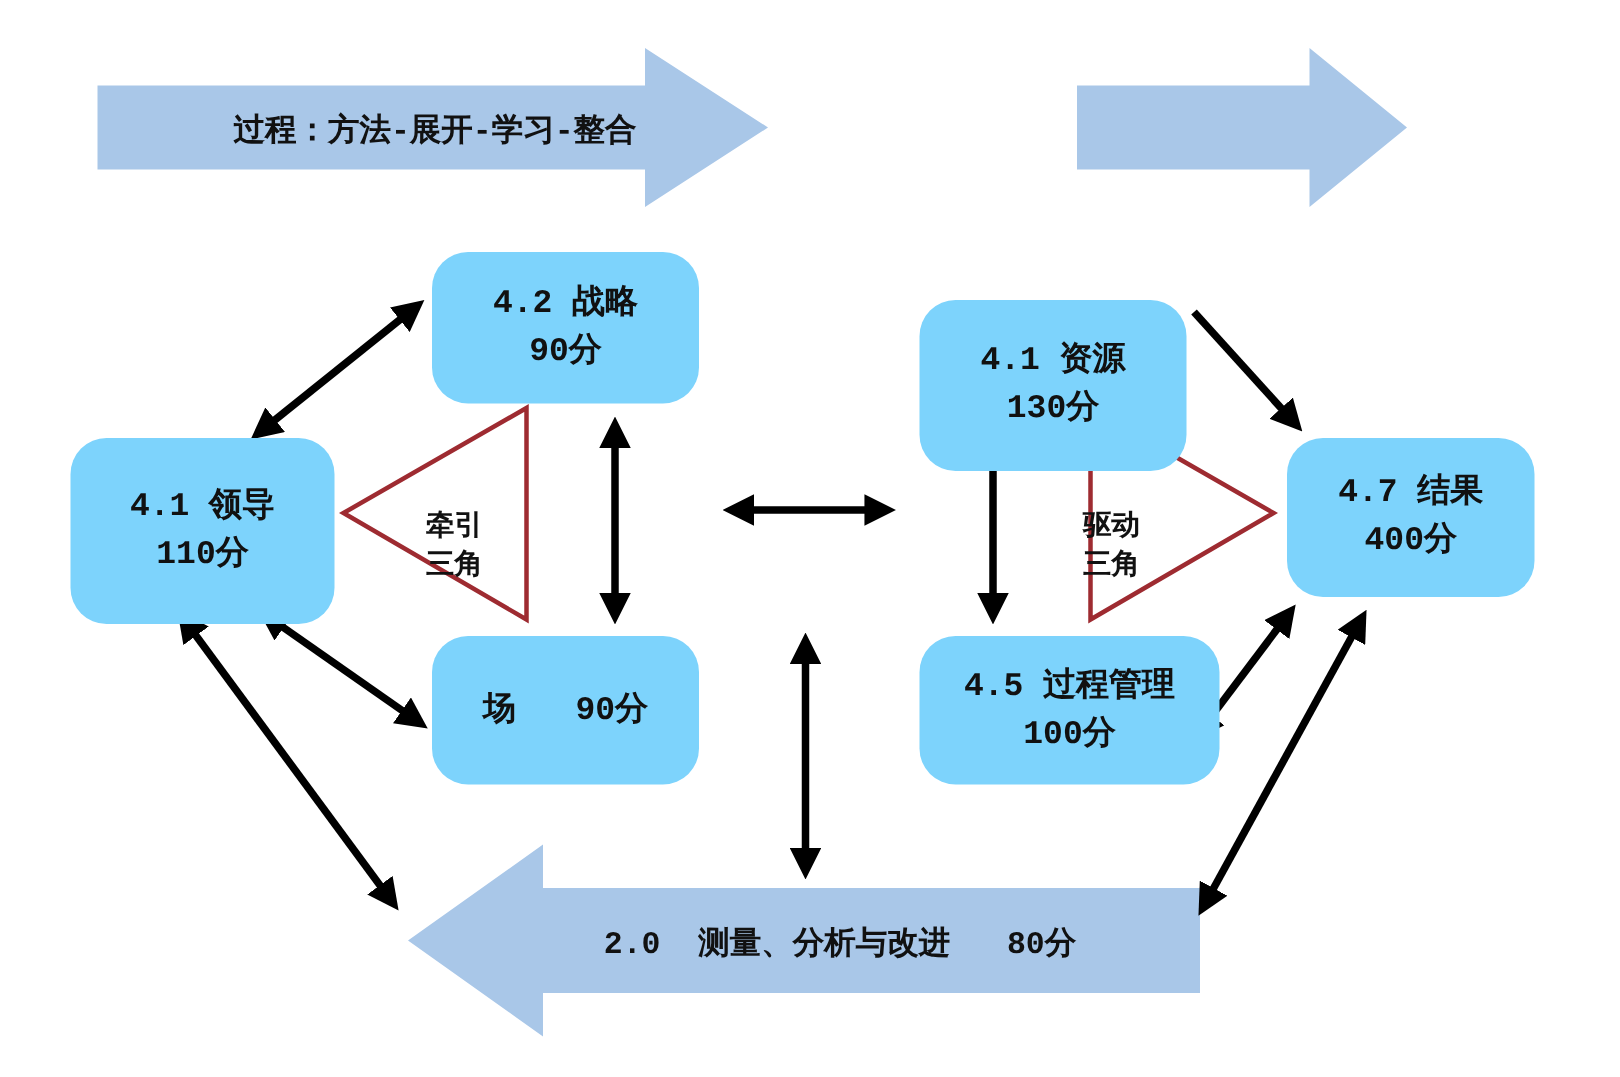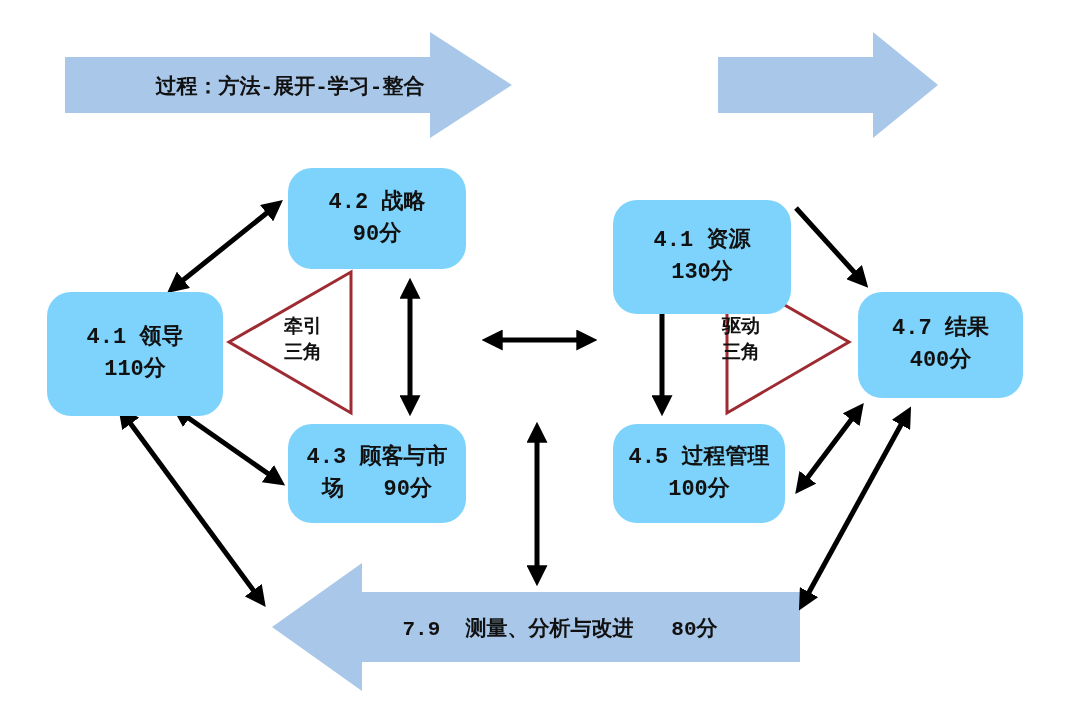--- a/index.html
+++ b/index.html
@@ -37,20 +37,21 @@
     font-size: 21px;
     text-align: center;
     white-space: pre;
   }
   .tri-label {
     position: absolute;
     font-weight: bold;
     font-size: 19px;
     line-height: 1.35;
     text-align: center;
+    margin-top: 24px;
   }
 </style>
 </head>
 <body>
 
 <div class="canvas">
 
   <svg class="layer" width="1080" height="718" viewBox="0 0 1080 718">
     <defs>
       <marker id="ah" viewBox="0 0 10 10" refX="7" refY="5" markerWidth="4.2" markerHeight="4.2" orient="auto-start-reverse">
@@ -71,21 +72,21 @@
     <line class="connector" x1="799" y1="489" x2="860" y2="408" marker-start="url(#ah)" marker-end="url(#ah)"></line>
     <line class="connector" x1="908" y1="412" x2="802" y2="605" marker-start="url(#ah)" marker-end="url(#ah)"></line>
     <line class="connector" x1="122" y1="412" x2="262" y2="602" marker-start="url(#ah)" marker-end="url(#ah)"></line>
     <line class="connector" x1="537" y1="428" x2="537" y2="580" marker-start="url(#ah)" marker-end="url(#ah)"></line>
 
     <polygon class="triangle" points="229,342 351,272 351,413"></polygon>
     <polygon class="triangle" points="849,342 727,272 727,413"></polygon>
   </svg>
 
   <div class="arrow-label" style="left:100px; top:72px; width:380px;">过程：方法-展开-学习-整合</div>
-  <div class="arrow-label" style="left:340px; top:614px; width:440px;">7.9  测量、分析与改进   80分</div>
+  <div class="arrow-label" style="left:340px; top:614px; width:440px;">2.0  测量、分析与改进   80分</div>
 
   <div class="box" style="left:288px; top:168px; width:178px; height:101px;">
     <div>4.2 战略</div>
     <div>90分</div>
   </div>
 
   <div class="box" style="left:613px; top:168px; width:178px; height:114px;margin-top:32px;">
     <div>4.1 资源</div>
     <div>130分</div>
   </div>
@@ -94,25 +95,24 @@
     <div>4.1 领导</div>
     <div>110分</div>
   </div>
 
   <div class="box" style="left:858px; top:292px; width:165px; height:106px;">
     <div>4.7 结果</div>
     <div>400分</div>
   </div>
 
   <div class="box" style="left:288px; top:424px; width:178px; height:99px;">
-    <div>4.3 顾客与市</div>
     <div>场   90分</div>
   </div>
 
-  <div class="box" style="left:613px; top:424px; width:172px; height:99px;">
+  <div class="box" style="left:613px; top:424px; width:200px; height:99px;">
     <div>4.5 过程管理</div>
     <div>100分</div>
   </div>
 
   <div class="tri-label" style="left:258px; top:315px; width:90px;">
     <div>牵引</div>
     <div>三角</div>
   </div>
   <div class="tri-label" style="left:696px; top:315px; width:90px;">
     <div>驱动</div>

